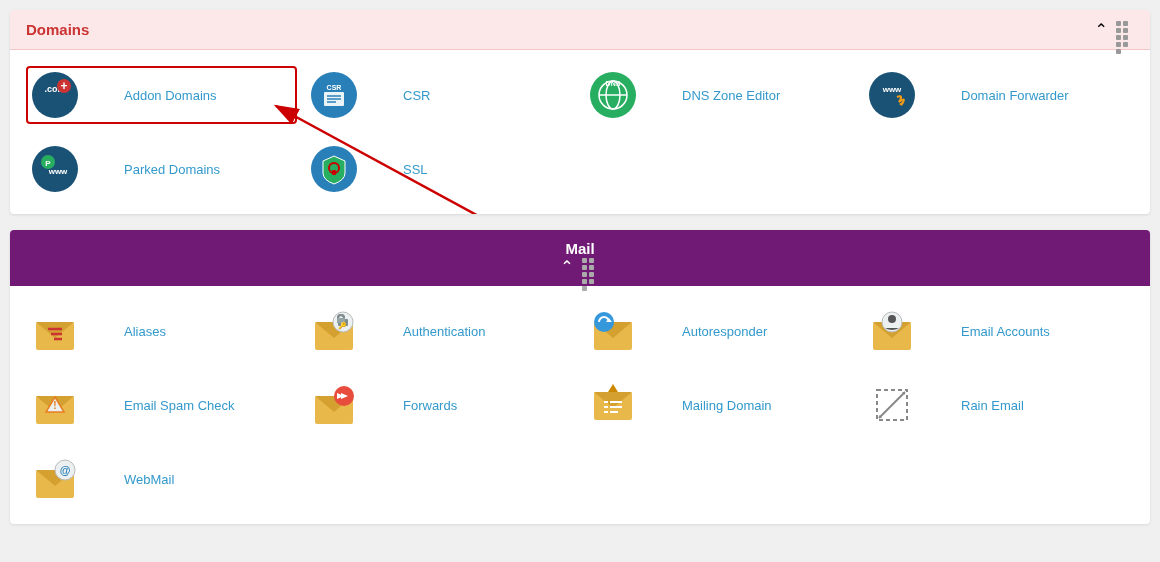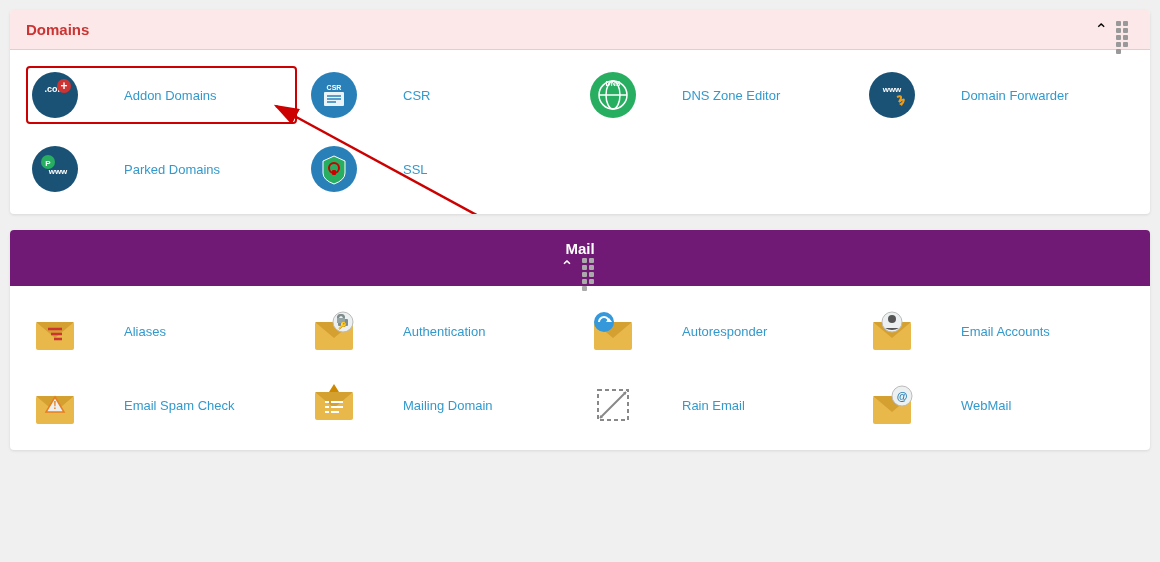--- a/index.html
+++ b/index.html
@@ -288,20 +288,31 @@
         <svg class="item-icon" viewBox="0 0 46 46">
           <rect x="4" y="14" width="38" height="28" rx="2" fill="#e8b84b"></rect>
           <polygon points="4,14 23,30 42,14" fill="#d4a030"></polygon>
 
           <polygon points="23,15 32,30 14,30" fill="#ecf0f1" stroke="#e67e22" stroke-width="1.5"></polygon>
           <text x="23" y="27" text-anchor="middle" fill="#e67e22" font-size="10" font-weight="bold">!</text>
         </svg>
         <span class="item-label">Email Spam Check</span>
       </div>
 
+      <div class="item">
+        <svg class="item-icon" viewBox="0 0 46 46">
+          <rect x="4" y="14" width="38" height="28" rx="2" fill="#e8b84b"></rect>
+          <polygon points="4,14 23,30 42,14" fill="#d4a030"></polygon>
+          <circle cx="33" cy="14" r="10" fill="#e74c3c"></circle>
+
+          <polygon points="26,11 33,14 26,17" fill="white"></polygon>
+          <polygon points="30,11 37,14 30,17" fill="white"></polygon>
+        </svg>
+        <span class="item-label">Forwards</span>
+      </div>
 
       <div class="item">
         <svg class="item-icon" viewBox="0 0 46 46">
           <rect x="4" y="10" width="38" height="28" rx="2" fill="#e8b84b"></rect>
           <polygon points="4,10 23,26 42,10" fill="#d4a030"></polygon>
 
           <line x1="14" y1="20" x2="18" y2="20" stroke="white" stroke-width="2"></line>
           <line x1="20" y1="20" x2="32" y2="20" stroke="white" stroke-width="2"></line>
           <line x1="14" y1="25" x2="18" y2="25" stroke="white" stroke-width="2"></line>
           <line x1="20" y1="25" x2="32" y2="25" stroke="white" stroke-width="2"></line>

